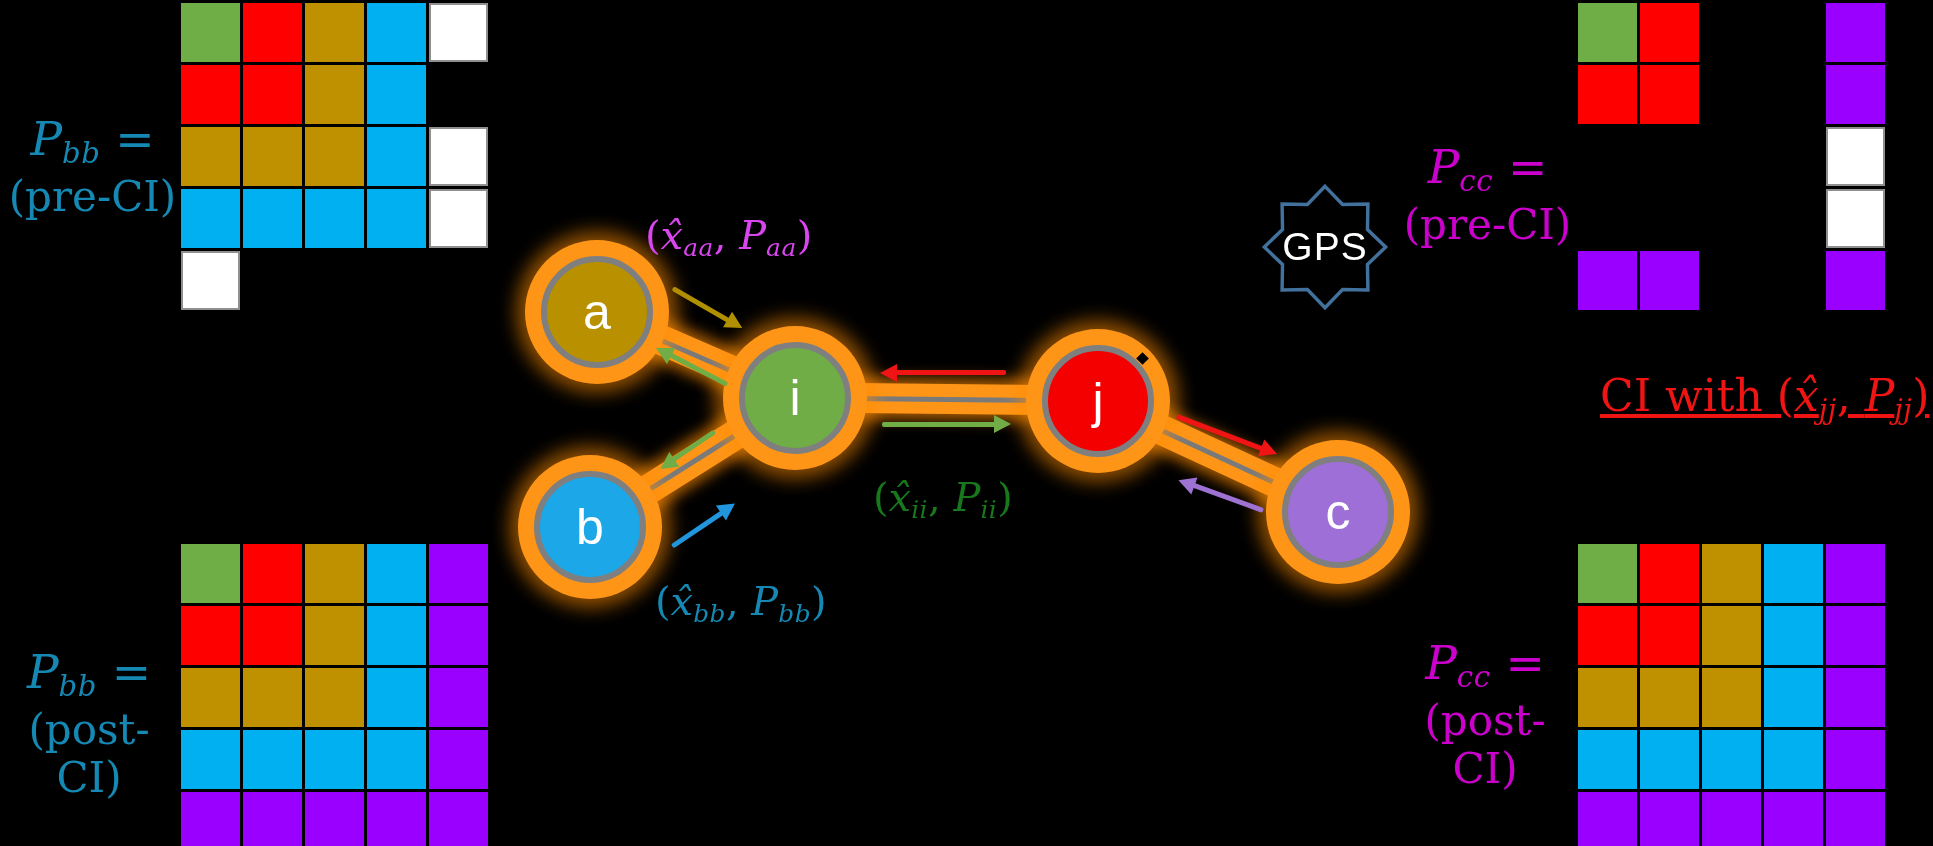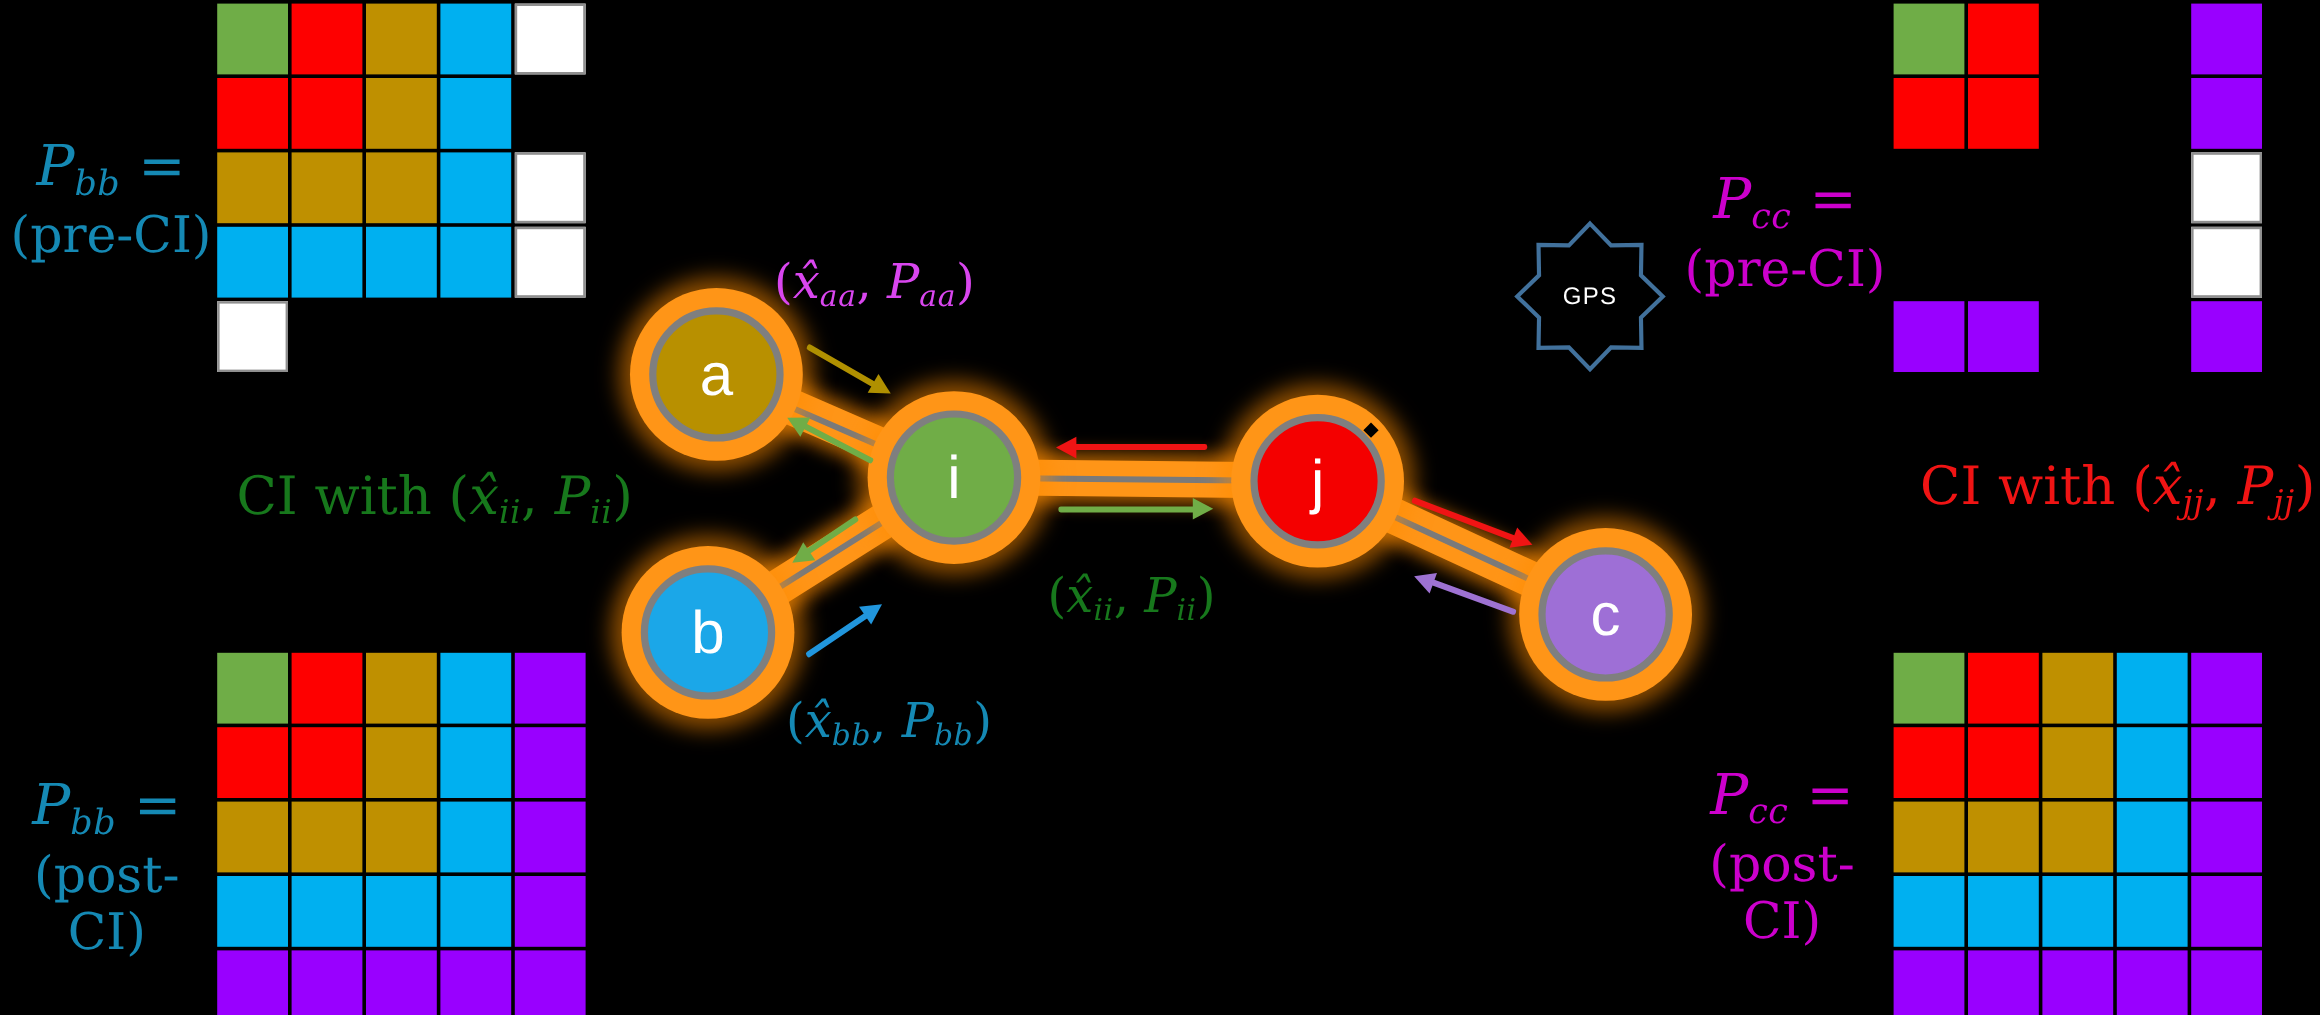--- a/index.html
+++ b/index.html
@@ -41,21 +41,21 @@
   .arrow{position:absolute;height:18px;transform-origin:left center;z-index:3;}
   .arrow .shaft{position:absolute;left:0;top:7px;height:5px;right:15px;background:currentColor;border-radius:2px;}
   .arrow .head{position:absolute;right:0;top:0;width:0;height:0;
         border-left:17px solid currentColor;border-top:9px solid transparent;border-bottom:9px solid transparent;}
   .lbl-layer{z-index:4;}
 
   
   #gps{position:absolute;left:1252px;top:182px;width:146px;height:130px;z-index:2;}
   #gps svg{position:absolute;left:0;top:0;}
   #gps .gps-text{position:absolute;left:0;top:0;width:146px;height:130px;display:flex;
-        align-items:center;justify-content:center;color:#fff;font-size:20px;
+        align-items:center;justify-content:center;color:#fff;font-size:39px;
         font-family:"Liberation Sans",sans-serif;letter-spacing:1px;}
   .stray-dot{position:absolute;width:9px;height:9px;background:#000;transform:rotate(45deg);z-index:4;}
 </style>
 </head>
 <body>
 
 <div id="canvas">
 
   <div class="matrix" style="left:181px;top:3px;">
       <div class="mrow">
@@ -222,23 +222,22 @@
   <div class="panel-title magenta" style="left:1400px;top:140px;width:175px;">
     <div class="eq"><span class="mi">P</span><span class="msub">cc</span><span> =</span></div>
     <div class="cap">(pre-CI)</div>
   </div>
 
   <div class="panel-title magenta" style="left:1395px;top:636px;width:180px;">
     <div class="eq"><span class="mi">P</span><span class="msub">cc</span><span> =</span></div>
     <div class="cap">(post-CI)</div>
   </div>
 
-  <div class="ci-label greenTxt lbl-layer" style="left:197px;top:388px;"><span>CI with  (</span><span class="mi">x̂</span><span class="msub">ii</span><span>, </span><span class="mi">P</span><span class="msub">ii</span><span>)</span></div>
-
-  <div class="ci-label redTxt lbl-layer" style="left:1600px;top:380px;"><span>CI with  (</span><span class="mi">x̂</span><span class="msub">jj</span><span>, </span><span class="mi">P</span><span class="msub">jj</span><span>)</span></div>
+
+  <div class="ci-label redTxt lbl-layer" style="left:1600px;top:370px;text-decoration:underline;"><span>CI with  (</span><span class="mi">x̂</span><span class="msub">jj</span><span>, </span><span class="mi">P</span><span class="msub">jj</span><span>)</span></div>
 
   <div class="edge" style="left:588px;top:340px;width:216px;transform:rotate(23.5deg);"></div>
   <div class="edge" style="left:571px;top:447px;width:242px;transform:rotate(-32.2deg);"></div>
   <div class="edge" style="left:795px;top:384px;width:303px;transform:rotate(0.6deg);"></div>
   <div class="edge" style="left:1086px;top:441px;width:264px;transform:rotate(24.8deg);"></div>
 
   <div class="node" style="left:525px;top:240px;">
     <div class="core" style="background:#b89000;">
       <span>a</span>
     </div>

